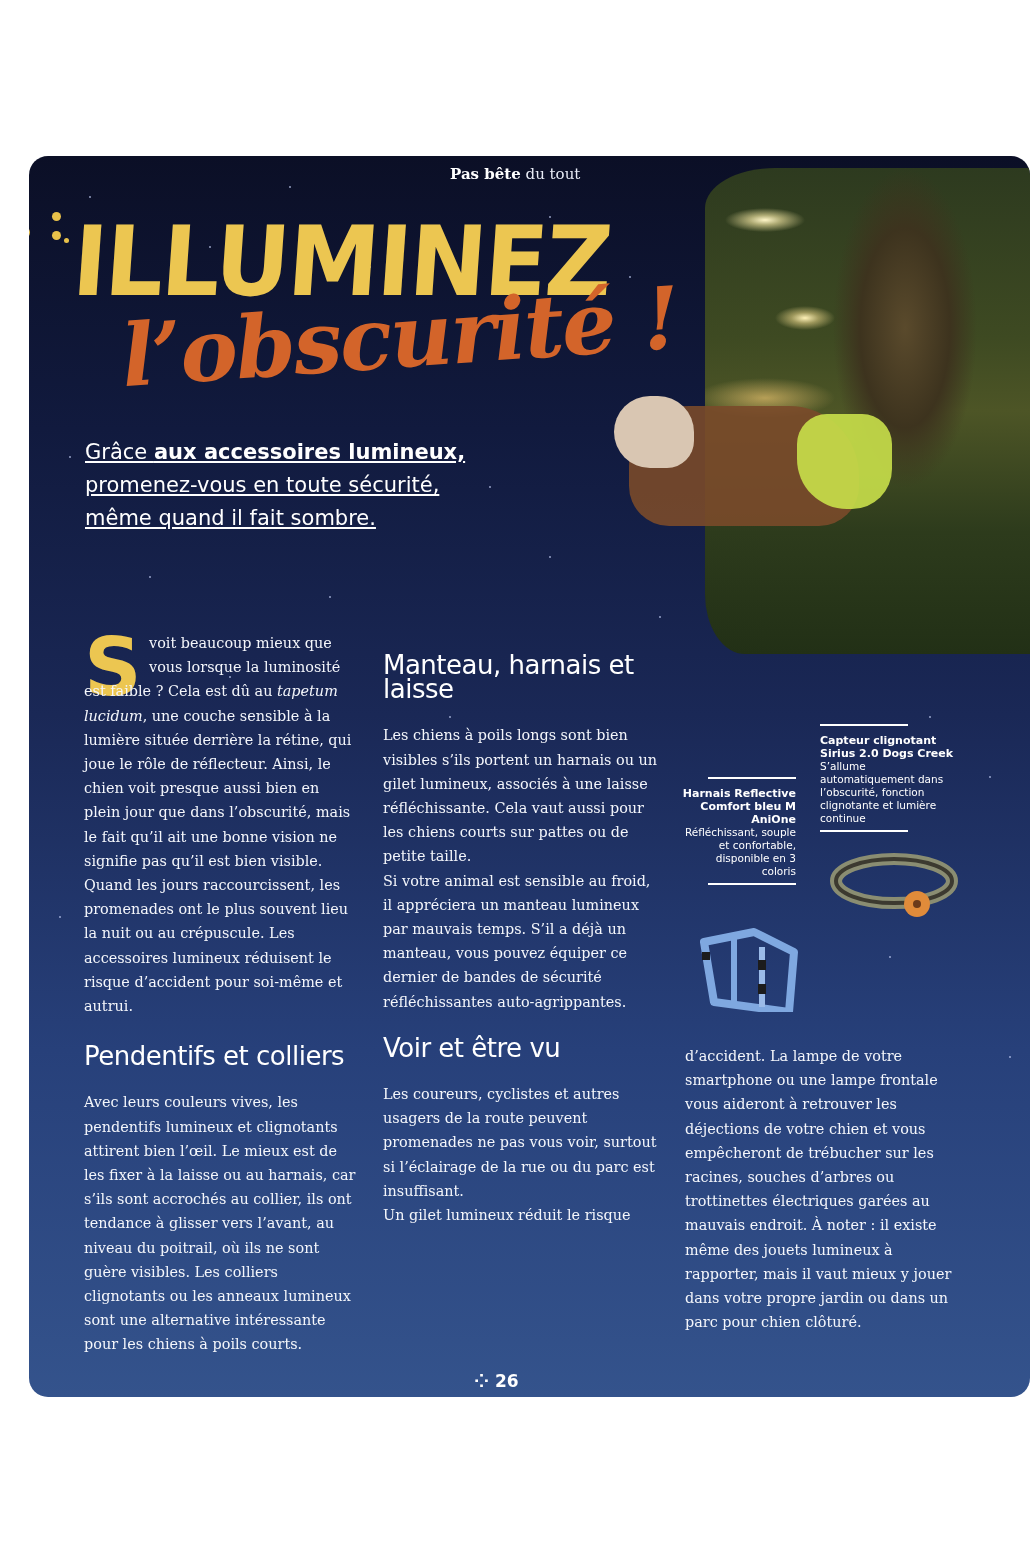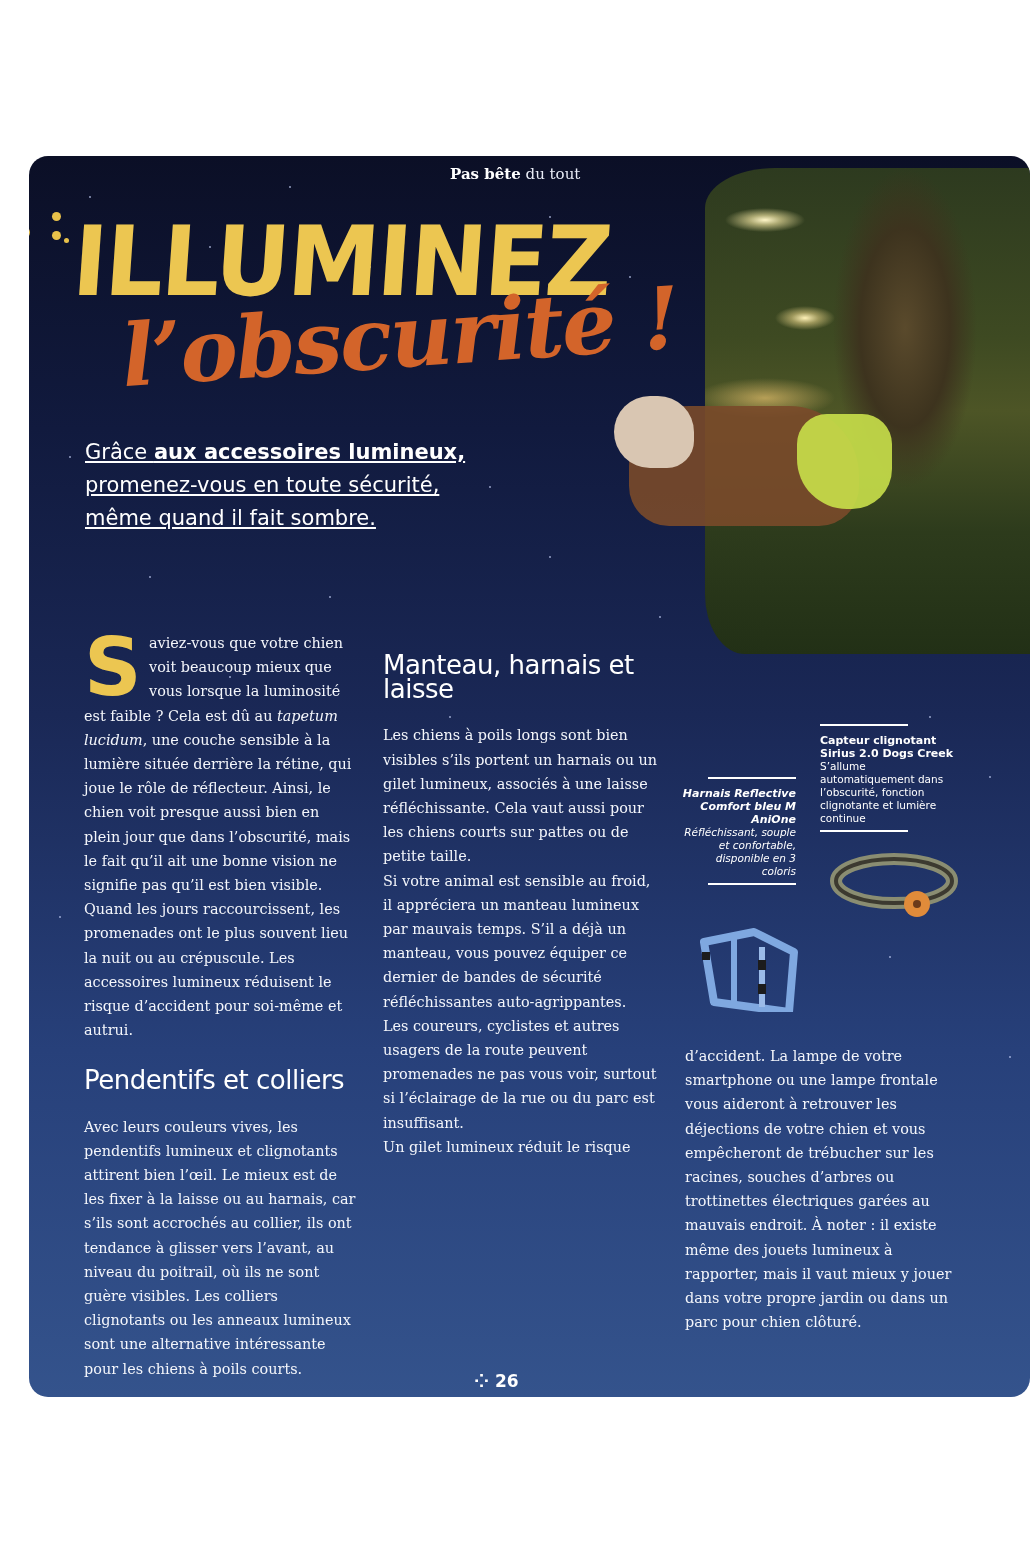--- a/index.html
+++ b/index.html
@@ -100,49 +100,49 @@
   </div>
 
   <div class="photo"></div>
   <div class="dog-body"></div>
   <div class="dog-head"></div>
   <div class="vest"></div>
 
   <div class="drop-cap">S</div>
 
   <div class="col" style="left:55px;top:475px;width:275px;">
-    <p style="padding-left:65px">aviez-vous que votre chien</p>
     <p style="padding-left:65px">voit beaucoup mieux que</p>
     <p style="padding-left:65px">vous lorsque la luminosité</p>
     <p><span>est faible ? Cela est dû au </span><i>tapetum lucidum</i><span>, une couche sensible à la lumière située derrière la rétine, qui joue le rôle de réflecteur. Ainsi, le chien voit presque aussi bien en plein jour que dans l’obscurité, mais le fait qu’il ait une bonne vision ne signifie pas qu’il est bien visible. Quand les jours raccourcissent, les promenades ont le plus souvent lieu la nuit ou au crépuscule. Les accessoires lumineux réduisent le risque d’accident pour soi-même et autrui.</span></p>
     <h2 style="margin-top:26px;margin-bottom:22px">Pendentifs et colliers</h2>
     <p>Avec leurs couleurs vives, les pendentifs lumineux et clignotants attirent bien l’œil. Le mieux est de les fixer à la laisse ou au harnais, car s’ils sont accrochés au collier, ils ont tendance à glisser vers l’avant, au niveau du poitrail, où ils ne sont guère visibles. Les colliers clignotants ou les anneaux lumineux sont une alternative intéressante pour les chiens à poils courts.</p>
   </div>
 
   <div class="col" style="left:354px;top:475px;width:275px;">
     <h2 style="margin-top:22px;margin-bottom:22px">Manteau, harnais et laisse</h2>
     <p>Les chiens à poils longs sont bien visibles s’ils portent un harnais ou un gilet lumineux, associés à une laisse réfléchissante. Cela vaut aussi pour les chiens courts sur pattes ou de petite taille.</p>
     <p>Si votre animal est sensible au froid, il appréciera un manteau lumineux par mauvais temps. S’il a déjà un manteau, vous pouvez équiper ce dernier de bandes de sécurité réfléchissantes auto-agrippantes.</p>
+    <h2 style="margin-top:22px;margin-bottom:22px">Voir et être vu</h2>
     <p>Les coureurs, cyclistes et autres usagers de la route peuvent promenades ne pas vous voir, surtout si l’éclairage de la rue ou du parc est insuffisant.</p>
     <p>Un gilet lumineux réduit le risque</p>
   </div>
 
   <div class="col" style="left:656px;top:888px;width:275px;">
     <p>d’accident. La lampe de votre smartphone ou une lampe frontale vous aideront à retrouver les déjections de votre chien et vous empêcheront de trébucher sur les racines, souches d’arbres ou trottinettes électriques garées au mauvais endroit. À noter : il existe même des jouets lumineux à rapporter, mais il vaut mieux y jouer dans votre propre jardin ou dans un parc pour chien clôturé.</p>
   </div>
 
   <div class="rule" style="left:791px;top:568px;width:88px"></div>
   <div class="caption" style="left:791px;top:578px;width:140px;">
     <div class="name">Capteur clignotant Sirius 2.0 Dogs Creek</div>
     <div>S’allume automatiquement dans l’obscurité, fonction clignotante et lumière continue</div>
   </div>
   <div class="rule" style="left:791px;top:674px;width:88px"></div>
 
   <div class="rule" style="left:679px;top:621px;width:88px"></div>
-  <div class="caption" style="left:650px;top:631px;width:117px;text-align:right;font-style:italic;">
+  <div class="caption" style="left:650px;top:631px;width:117px;text-align:right;">
     <div class="name">Harnais Reflective Comfort bleu M AniOne</div>
     <div>Réfléchissant, souple et confortable, disponible en 3 coloris</div>
   </div>
   <div class="rule" style="left:679px;top:727px;width:88px"></div>
 
   <svg class="harness" viewBox="0 0 110 110">
     <path d="M10 40 L60 30 L100 50 L95 110 L20 100 Z" fill="none" stroke="#7fa8e0" stroke-width="8" stroke-linejoin="round"></path>
     <path d="M40 35 L40 100" stroke="#7fa8e0" stroke-width="6"></path>
     <path d="M68 45 L68 105" stroke="#9bbbe8" stroke-width="6"></path>
     <rect x="64" y="58" width="8" height="10" fill="#1c1c1c"></rect>

